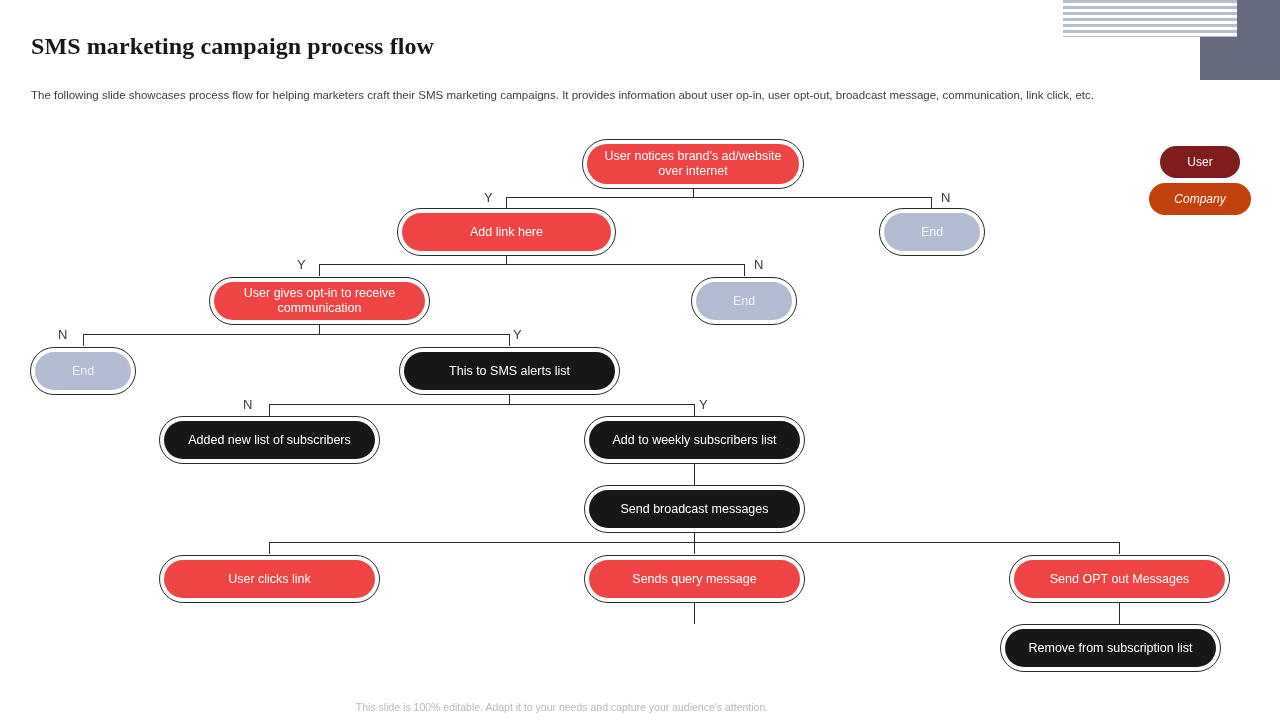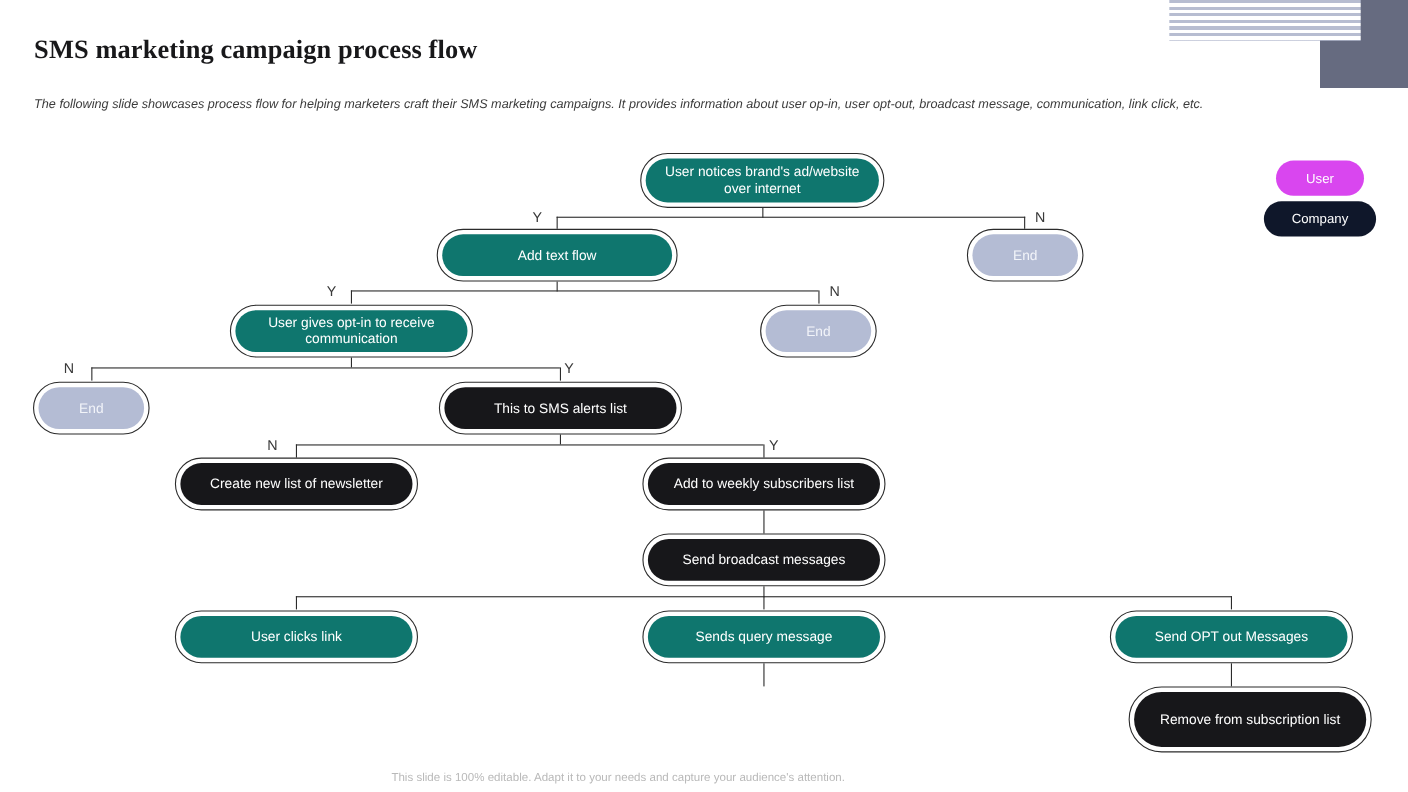--- a/index.html
+++ b/index.html
@@ -28,53 +28,52 @@
   .page-title{
     position:absolute;left:31px;top:33px;
     font-family:"Liberation Serif", serif;
     font-weight:bold;font-size:24px;color:#18181a;
     letter-spacing:0.1px;white-space:nowrap;
   }
   .page-subtitle{
     position:absolute;left:31px;top:88px;width:1130px;
     font-size:11.5px;color:#3c3c3c;line-height:15px;
     white-space:nowrap;
-    font-style:italic;
   }
 
   
   .legend{position:absolute;left:1160px;top:146px;}
   .legend-chip{
     width:80px;height:32px;border-radius:16px;
     display:flex;align-items:center;justify-content:center;
     font-size:12px;color:#ffffff;margin-bottom:5px;
   }
-  .legend-chip.user{background:#d946ef;}
-  .legend-chip.company{background:#0f172a;width:102px;margin-left:-11px;}
+  .legend-chip.user{background:#7f1d1d;}
+  .legend-chip.company{background:#c2410c;width:102px;margin-left:-11px;font-style:italic;}
 
   
   .node{
     position:absolute;
     box-sizing:border-box;
     border:1px solid #2b2b2b;
     border-radius:999px;
     background:#ffffff;
     padding:4px;
   }
   .node .inner{
     width:100%;height:100%;
     border-radius:999px;
     display:flex;align-items:center;justify-content:center;
     text-align:center;
     font-size:12.5px;line-height:15px;
     color:#ffffff;
     padding:0 8px;
     box-sizing:border-box;
   }
-  .node.blue  .inner{background:#0f766e;}
+  .node.blue  .inner{background:#ef4444;}
   .node.dark  .inner{background:#17171a;}
   .node.end   .inner{background:#b4bcd4;color:#f2f4f9;}
 
   
   .ln{position:absolute;background:#2b2b2b;}
   .lnh{height:1px;}
   .lnv{width:1px;}
 
   .yn{
     position:absolute;font-size:13px;color:#3a3a3a;
@@ -141,21 +140,21 @@
 
   <div class="ln lnv" style="left:694px;top:603px;height:21px;"></div>
 
   <div class="ln lnv" style="left:1119px;top:603px;height:21px;"></div>
 
   <div class="node blue" style="left:582px;top:139px;width:222px;height:50px;">
     <div class="inner">User notices brand's ad/website over internet</div>
   </div>
 
   <div class="node blue" style="left:397px;top:208px;width:219px;height:48px;">
-    <div class="inner">Add text flow</div>
+    <div class="inner">Add link here</div>
   </div>
 
   <div class="node end" style="left:879px;top:208px;width:106px;height:48px;">
     <div class="inner">End</div>
   </div>
 
   <div class="node blue" style="left:209px;top:277px;width:221px;height:48px;">
     <div class="inner">User gives opt-in to receive communication</div>
   </div>
 
@@ -165,21 +164,21 @@
 
   <div class="node end" style="left:30px;top:347px;width:106px;height:48px;">
     <div class="inner">End</div>
   </div>
 
   <div class="node dark" style="left:399px;top:347px;width:221px;height:48px;">
     <div class="inner">This to SMS alerts list</div>
   </div>
 
   <div class="node dark" style="left:159px;top:416px;width:221px;height:48px;">
-    <div class="inner">Create new list of newsletter</div>
+    <div class="inner">Added new list of subscribers</div>
   </div>
 
   <div class="node dark" style="left:584px;top:416px;width:221px;height:48px;">
     <div class="inner">Add to weekly subscribers list</div>
   </div>
 
   <div class="node blue" style="left:159px;top:555px;width:221px;height:48px;">
     <div class="inner">User clicks link</div>
   </div>
 
@@ -189,19 +188,19 @@
 
   <div class="node blue" style="left:1009px;top:555px;width:221px;height:48px;">
     <div class="inner">Send OPT out Messages</div>
   </div>
 
   <div class="node blue" style="left:584px;top:555px;width:221px;height:48px;">
     <div class="inner">Sends query message</div>
   </div>
 
 
-  <div class="node dark" style="left:1026px;top:624px;width:221px;height:60px;">
+  <div class="node dark" style="left:1000px;top:624px;width:221px;height:48px;">
     <div class="inner">Remove from subscription list</div>
   </div>
 
   <div class="footer">This slide is 100% editable. Adapt it to your needs and capture your audience's attention.</div>
 
 </div>
 
 </body></html>

